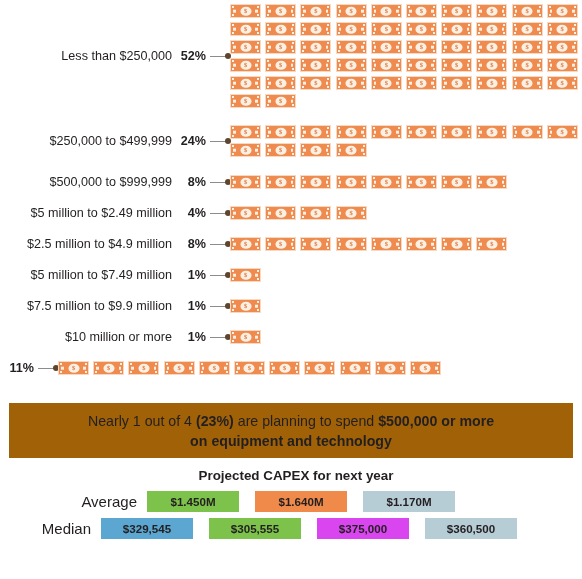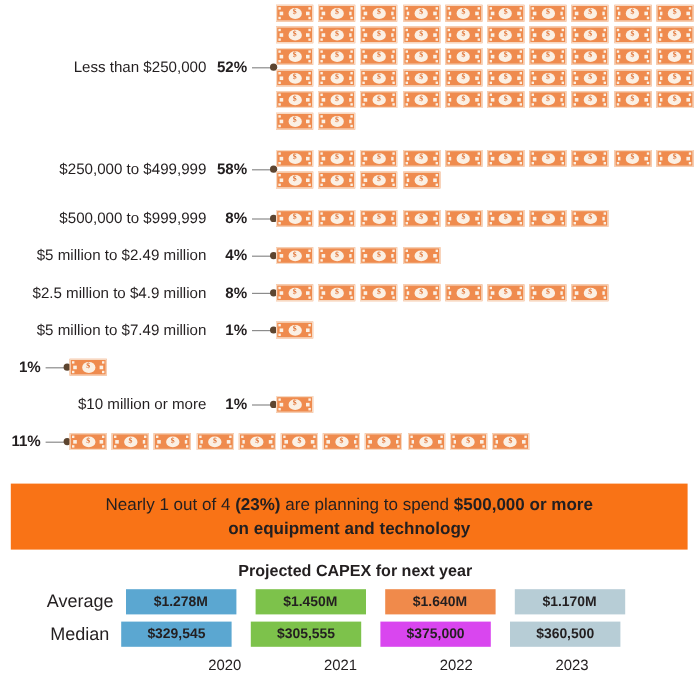--- a/index.html
+++ b/index.html
@@ -135,21 +135,21 @@
   .bill .corner.bl { left: 1px; bottom: 1px; }
   .bill .corner.br { right: 1px; bottom: 1px; }
 
   
   #callout {
     position: absolute;
     left: 9px;
     top: 403px;
     width: 564px;
     height: 55px;
-    background: #f97316;
+    background: #a16207;
     display: flex;
     align-items: center;
     justify-content: center;
     box-sizing: border-box;
   }
   #callout .text {
     text-align: center;
     font-size: 14.2px;
     line-height: 20px;
     color: #231f20;
@@ -686,21 +686,21 @@
           <span class="corner bl"></span>
           <span class="corner br"></span>
           <span class="notch l"></span>
           <span class="notch r"></span>
           <span class="oval">$</span>
         </div>
       </div>
     </div>
     <div class="picto-row" style="top: 125px;">
       <div class="picto-label">$250,000 to $499,999</div>
-      <div class="picto-pct">58%</div>
+      <div class="picto-pct">24%</div>
       <div class="leader"></div>
       <div class="bills">
         <div class="bill">
           <span class="corner tl"></span>
           <span class="corner tr"></span>
           <span class="corner bl"></span>
           <span class="corner br"></span>
           <span class="notch l"></span>
           <span class="notch r"></span>
           <span class="oval">$</span>
@@ -1035,20 +1035,21 @@
           <span class="corner tr"></span>
           <span class="corner bl"></span>
           <span class="corner br"></span>
           <span class="notch l"></span>
           <span class="notch r"></span>
           <span class="oval">$</span>
         </div>
       </div>
     </div>
     <div class="picto-row" style="top: 298px;">
+      <div class="picto-label">$7.5 million to $9.9 million</div>
       <div class="picto-pct">1%</div>
       <div class="leader"></div>
       <div class="bills">
         <div class="bill">
           <span class="corner tl"></span>
           <span class="corner tr"></span>
           <span class="corner bl"></span>
           <span class="corner br"></span>
           <span class="notch l"></span>
           <span class="notch r"></span>
@@ -1184,34 +1185,27 @@
     <span>Nearly 1 out of 4 </span><b>(23%)</b><span> are planning to spend </span><b>$500,000 or more</b><br>
     <b>on equipment and technology</b>
   </div>
 </div>
 
 <div id="capex">
   <div id="capex-title">Projected CAPEX for next year</div>
   <div class="capex-row">
     <div class="capex-rowlabel">Average</div>
     <div class="capex-cells" id="capex-average-cells">
-        <div class="capex-cell" style="background: rgb(91, 167, 209);">$1.278M</div>
         <div class="capex-cell" style="background: rgb(125, 194, 75);">$1.450M</div>
         <div class="capex-cell" style="background: rgb(240, 138, 75);">$1.640M</div>
         <div class="capex-cell" style="background: rgb(183, 205, 214);">$1.170M</div>
       </div>
   </div>
   <div class="capex-row">
     <div class="capex-rowlabel">Median</div>
     <div class="capex-cells" id="capex-median-cells">
         <div class="capex-cell" style="background: rgb(91, 167, 209);">$329,545</div>
         <div class="capex-cell" style="background: rgb(125, 194, 75);">$305,555</div>
         <div class="capex-cell" style="background: #d946ef;">$375,000</div>
         <div class="capex-cell" style="background: rgb(183, 205, 214);">$360,500</div>
       </div>
   </div>
-  <div class="capex-years" id="capex-years">
-      <div class="capex-year">2020</div>
-      <div class="capex-year">2021</div>
-      <div class="capex-year">2022</div>
-      <div class="capex-year">2023</div>
-    </div>
 </div>
 
 </body></html>

